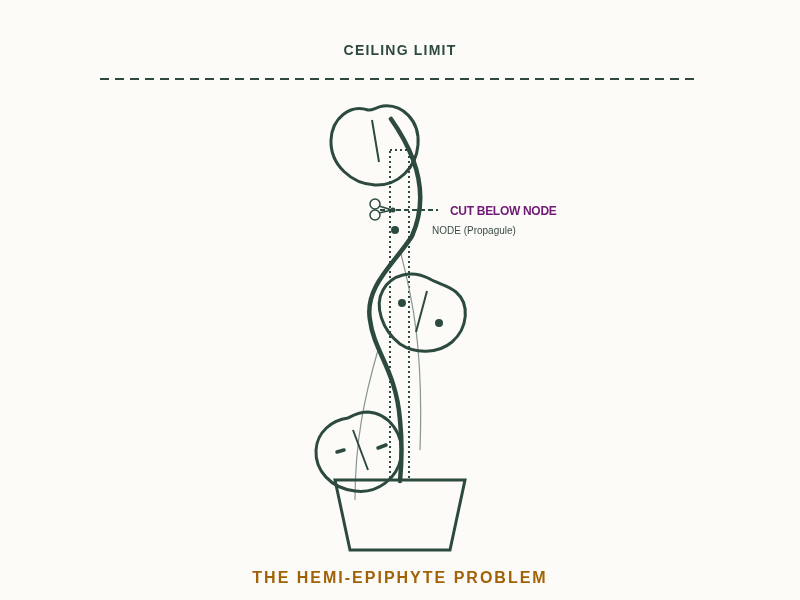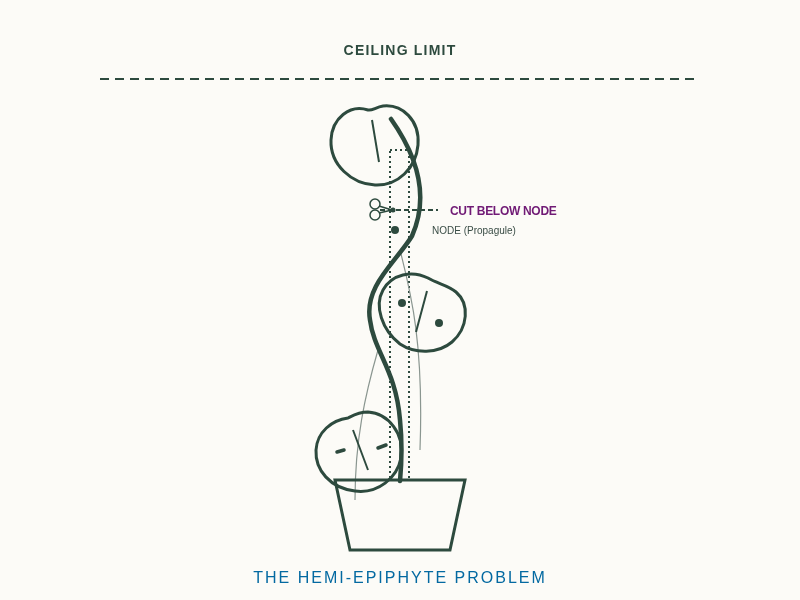--- a/index.html
+++ b/index.html
@@ -52,24 +52,24 @@
       color: #3a4d46;
       margin-left: 24px;
     }
     .title {
       position: absolute;
       left: 0;
       width: 800px;
       top: 569px;
       text-align: center;
       font-family: "Liberation Sans", sans-serif;
-      font-weight: normal;
+      font-weight: bold;
       font-size: 16px;
       letter-spacing: 2px;
-      color: #0369a1;
+      color: #a16207;
     }
   </style>
 </head>
 <body>
 
 <div class="stage">
 
   <svg width="800" height="600" viewBox="0 0 800 600">
 
     <line x1="100" y1="79" x2="698" y2="79" stroke="#2d4a3e" stroke-width="2" stroke-dasharray="9,6"></line>

